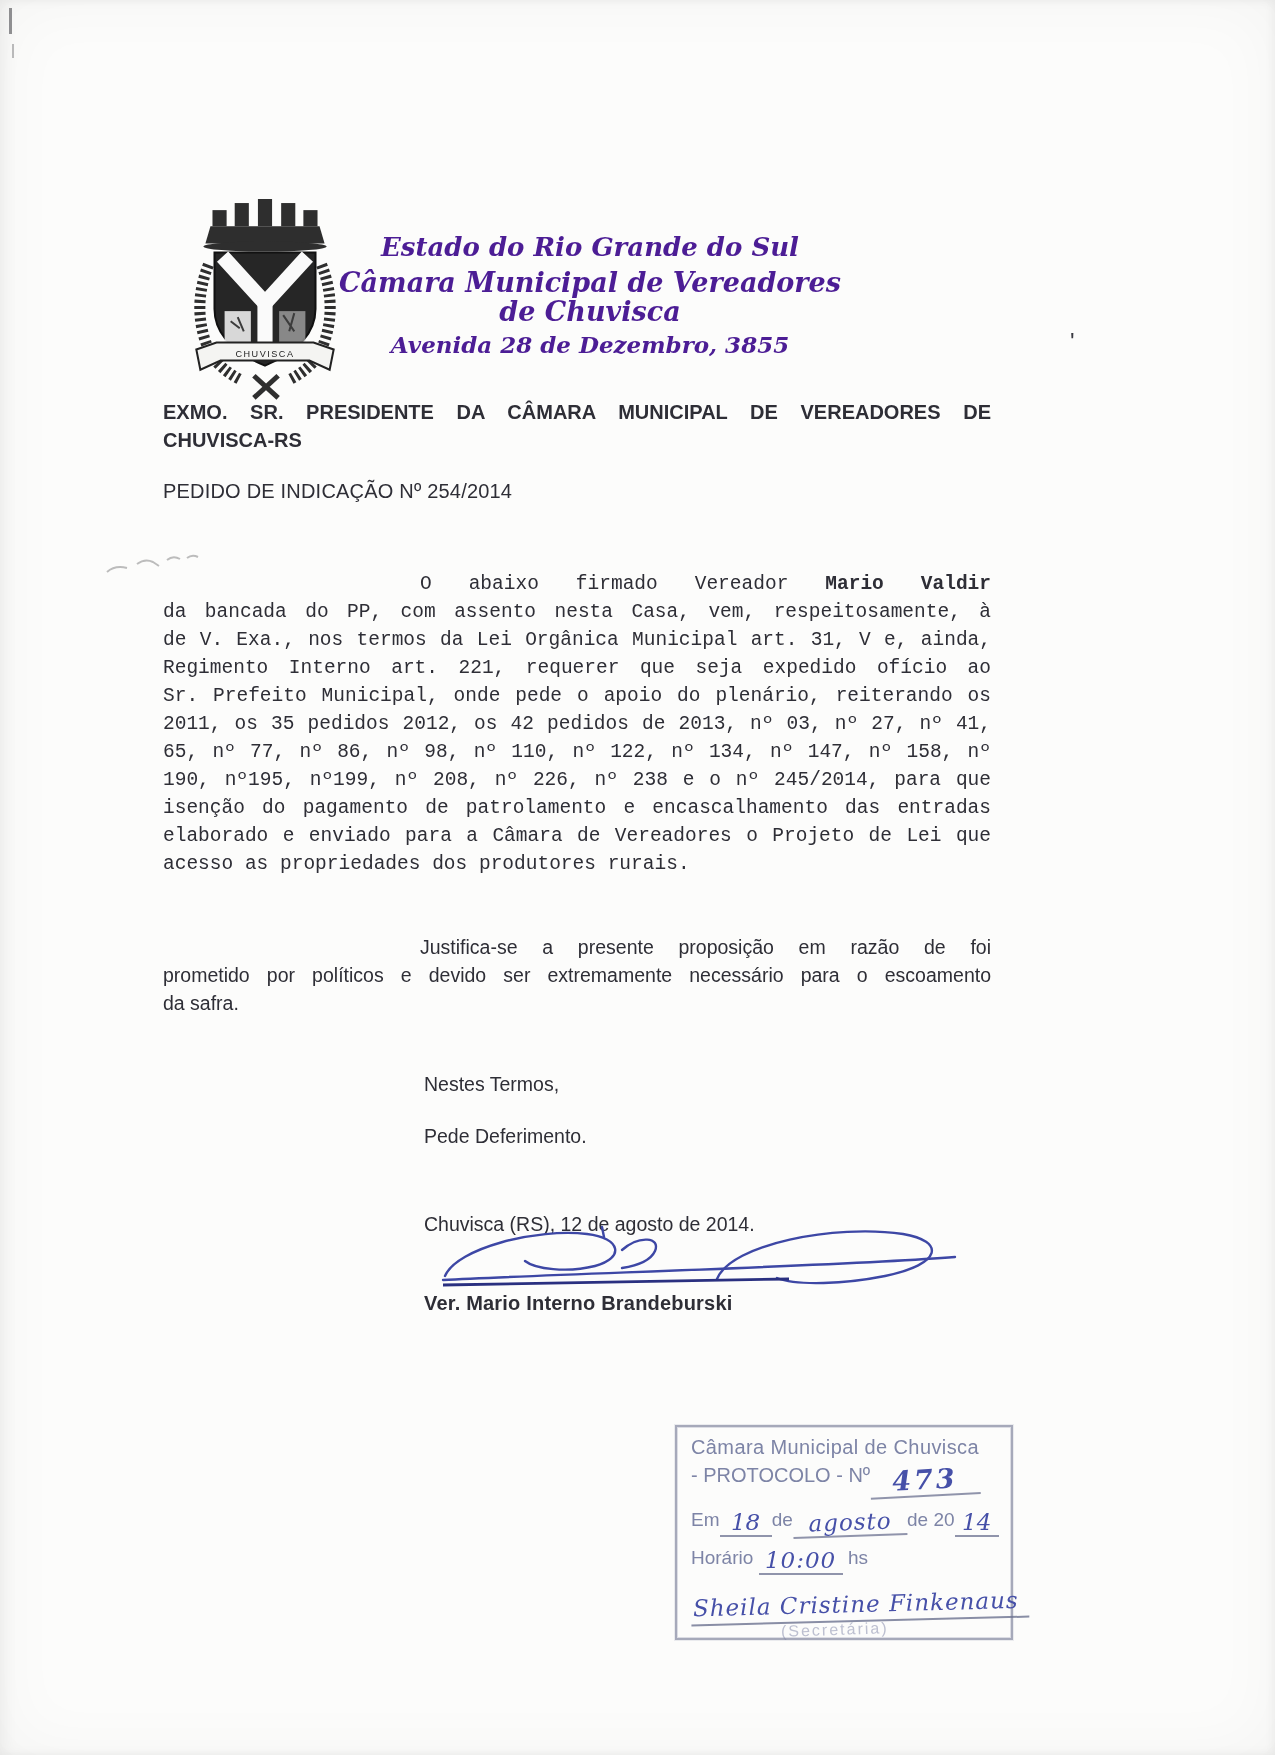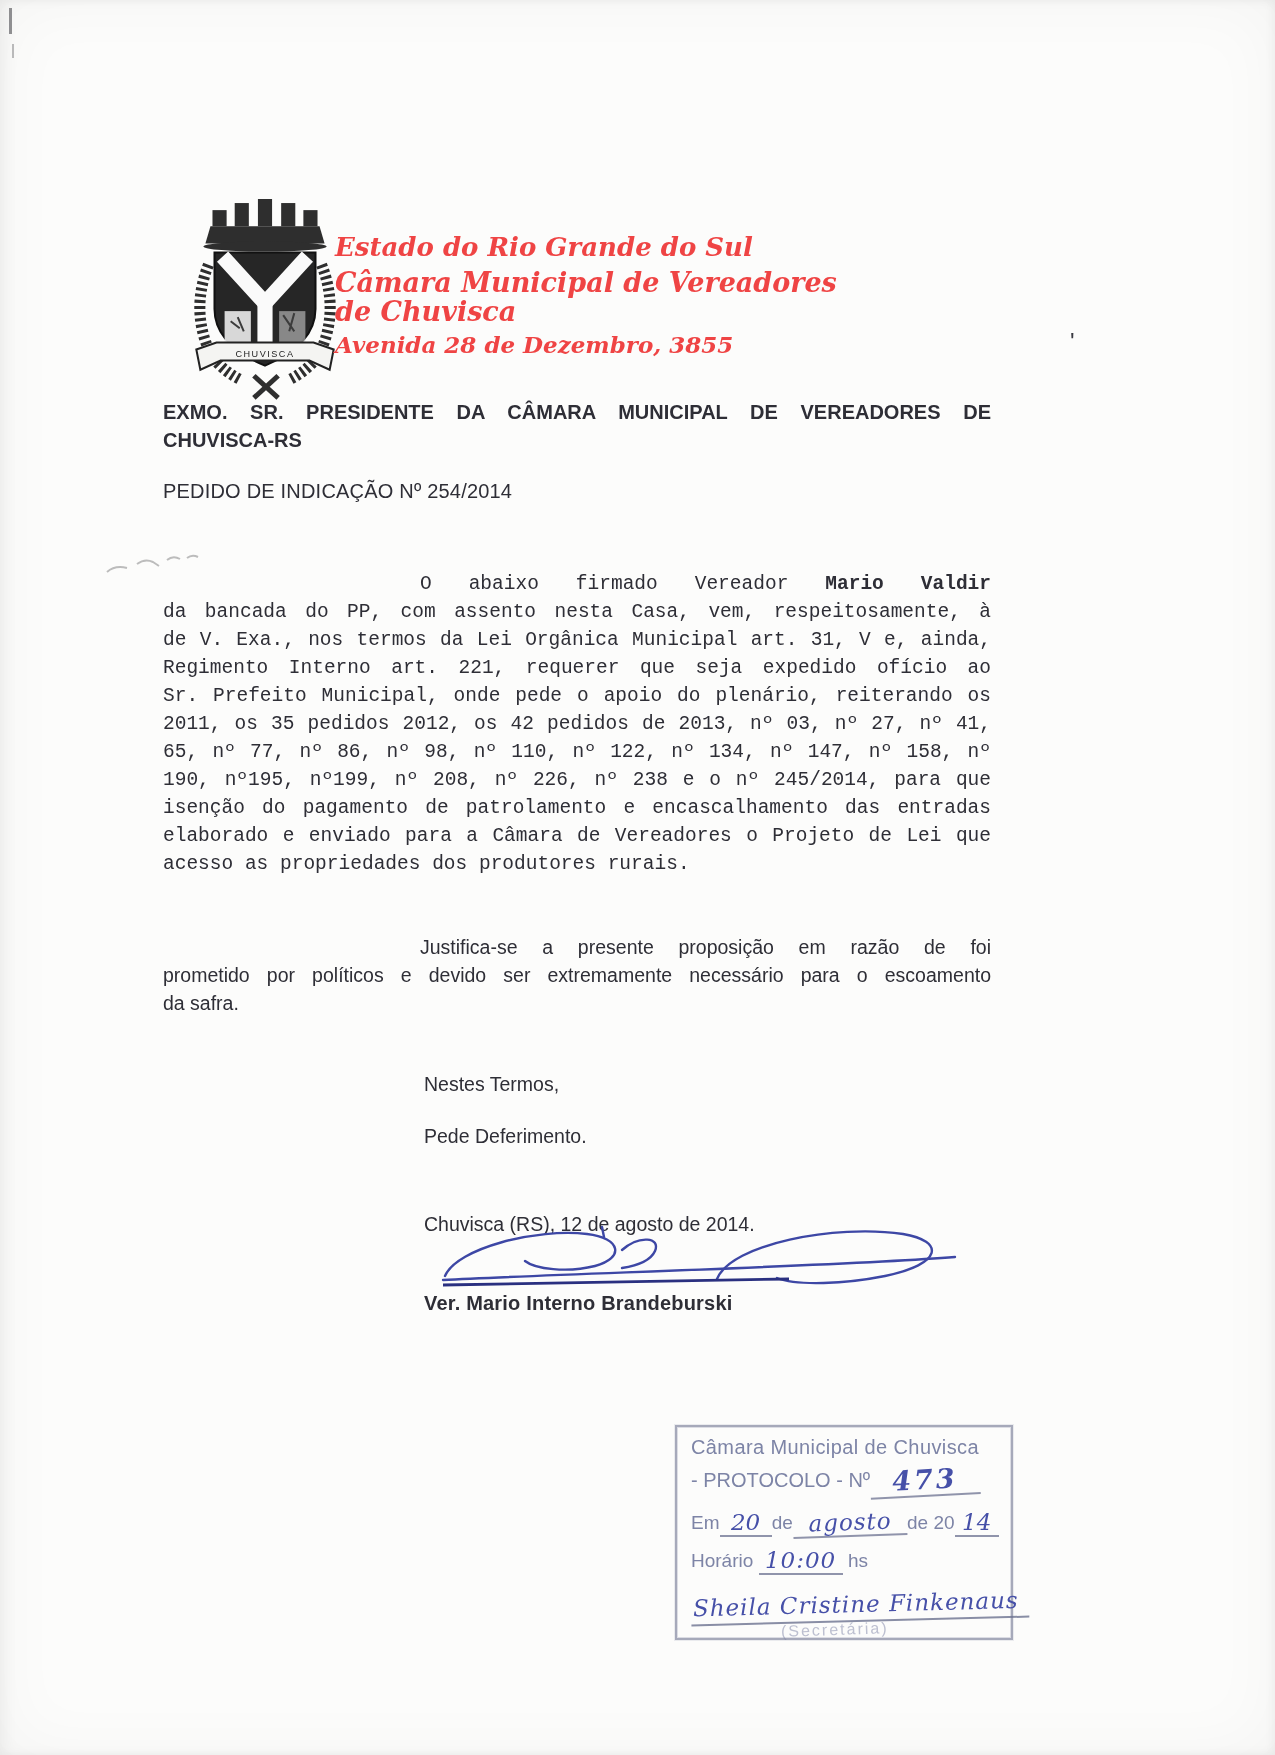--- a/index.html
+++ b/index.html
@@ -5,22 +5,22 @@
   html,body{margin:0;padding:0;background:#ddd;}
   .page{
     position:relative; width:1275px; height:1755px; margin:0 auto;
     background:#fcfcfb; overflow:hidden;
     font-family:"Liberation Sans", sans-serif; color:#2e2e36;
     box-shadow: inset 0 0 70px rgba(0,0,0,0.035), inset 6px 0 14px rgba(0,0,0,0.045), inset -4px 0 10px rgba(0,0,0,0.03);
   }
   
   .crest{position:absolute; left:183px; top:198px; width:164px; height:202px;}
   .header-text{
-    position:absolute; left:335px; top:233px; width:510px; text-align:left;
-    font-family:"DejaVu Serif", serif; font-style:italic; font-weight:bold; color:#ef4444;
+    position:absolute; left:335px; top:233px; width:510px; text-align:center;
+    font-family:"DejaVu Serif", serif; font-style:italic; font-weight:bold; color:#4c1d95;
   }
   .ht1{font-size:26px; line-height:1.1; margin-bottom:6px;}
   .ht2{font-size:27px; line-height:1.1; margin-bottom:5px;}
   .ht3{font-size:23px; line-height:1.1; margin-bottom:4px;}
   .ht4{font-size:20px; line-height:1.1;}
   
   .lines{position:absolute; left:163px; width:828px; font-size:19.5px; line-height:28px;}
   .line{height:28px; overflow:hidden; white-space:normal;}
   .line.just{text-align:justify;}
   .line.just::after{content:""; display:inline-block; width:100%;}
@@ -32,21 +32,21 @@
   .sig-svg{position:absolute; left:415px; top:1222px; width:550px; height:82px;}
   .signer{position:absolute; left:424px; top:1292px; font-size:20px; font-weight:bold; letter-spacing:0.2px;}
   
   .stamp{
     position:absolute; left:675px; top:1425px; width:338px; height:215px;
     box-sizing:border-box; border:2px solid rgba(108,114,144,0.6);
     box-shadow: inset 0 0 0 1px rgba(108,114,144,0.22), 0 0 0 1px rgba(108,114,144,0.12);
     padding:9px 12px 6px 14px; color:#7d84a6;
   }
   .s-org{font-size:20px; letter-spacing:0.4px; white-space:nowrap;}
-  .s-row{display:flex; align-items:center; white-space:nowrap;}
+  .s-row{display:flex; align-items:flex-start; white-space:nowrap;}
   .s-proto{font-size:20px; margin-top:5px;}
   .s-date{font-size:19px; margin-top:12px;}
   .s-time{font-size:19px; margin-top:10px;}
   .hand{font-family:"DejaVu Serif", serif; font-style:italic; color:#4650a8;}
   .u{border-bottom:2px solid rgba(108,114,144,0.75); text-align:center;}
   .proto-val{font-size:27px; width:110px; transform:rotate(-3deg); letter-spacing:3px; font-weight:bold;}
   .day-val{font-size:23px; width:54px;}
   .month-val{font-size:23px; width:118px; letter-spacing:1px; transform:rotate(-2deg);}
   .year-val{font-size:23px; width:46px;}
   .time-val{font-size:23px; width:84px; letter-spacing:1px;}
@@ -153,21 +153,21 @@
   <div class="signer">Ver. Mario Interno Brandeburski</div>
 
   <div class="stamp">
     <div class="s-org">Câmara Municipal de Chuvisca</div>
     <div class="s-row s-proto">
       <span>- PROTOCOLO - Nº</span>
       <span class="hand u proto-val">473</span>
     </div>
     <div class="s-row s-date">
       <span>Em</span>
-      <span class="hand u day-val">20</span>
+      <span class="hand u day-val">18</span>
       <span>de</span>
       <span class="hand u month-val">agosto</span>
       <span>de 20</span>
       <span class="hand u year-val">14</span>
     </div>
     <div class="s-row s-time">
       <span>Horário</span>&nbsp;
       <span class="hand u time-val">10:00</span>&nbsp;
       <span>hs</span>
     </div>

